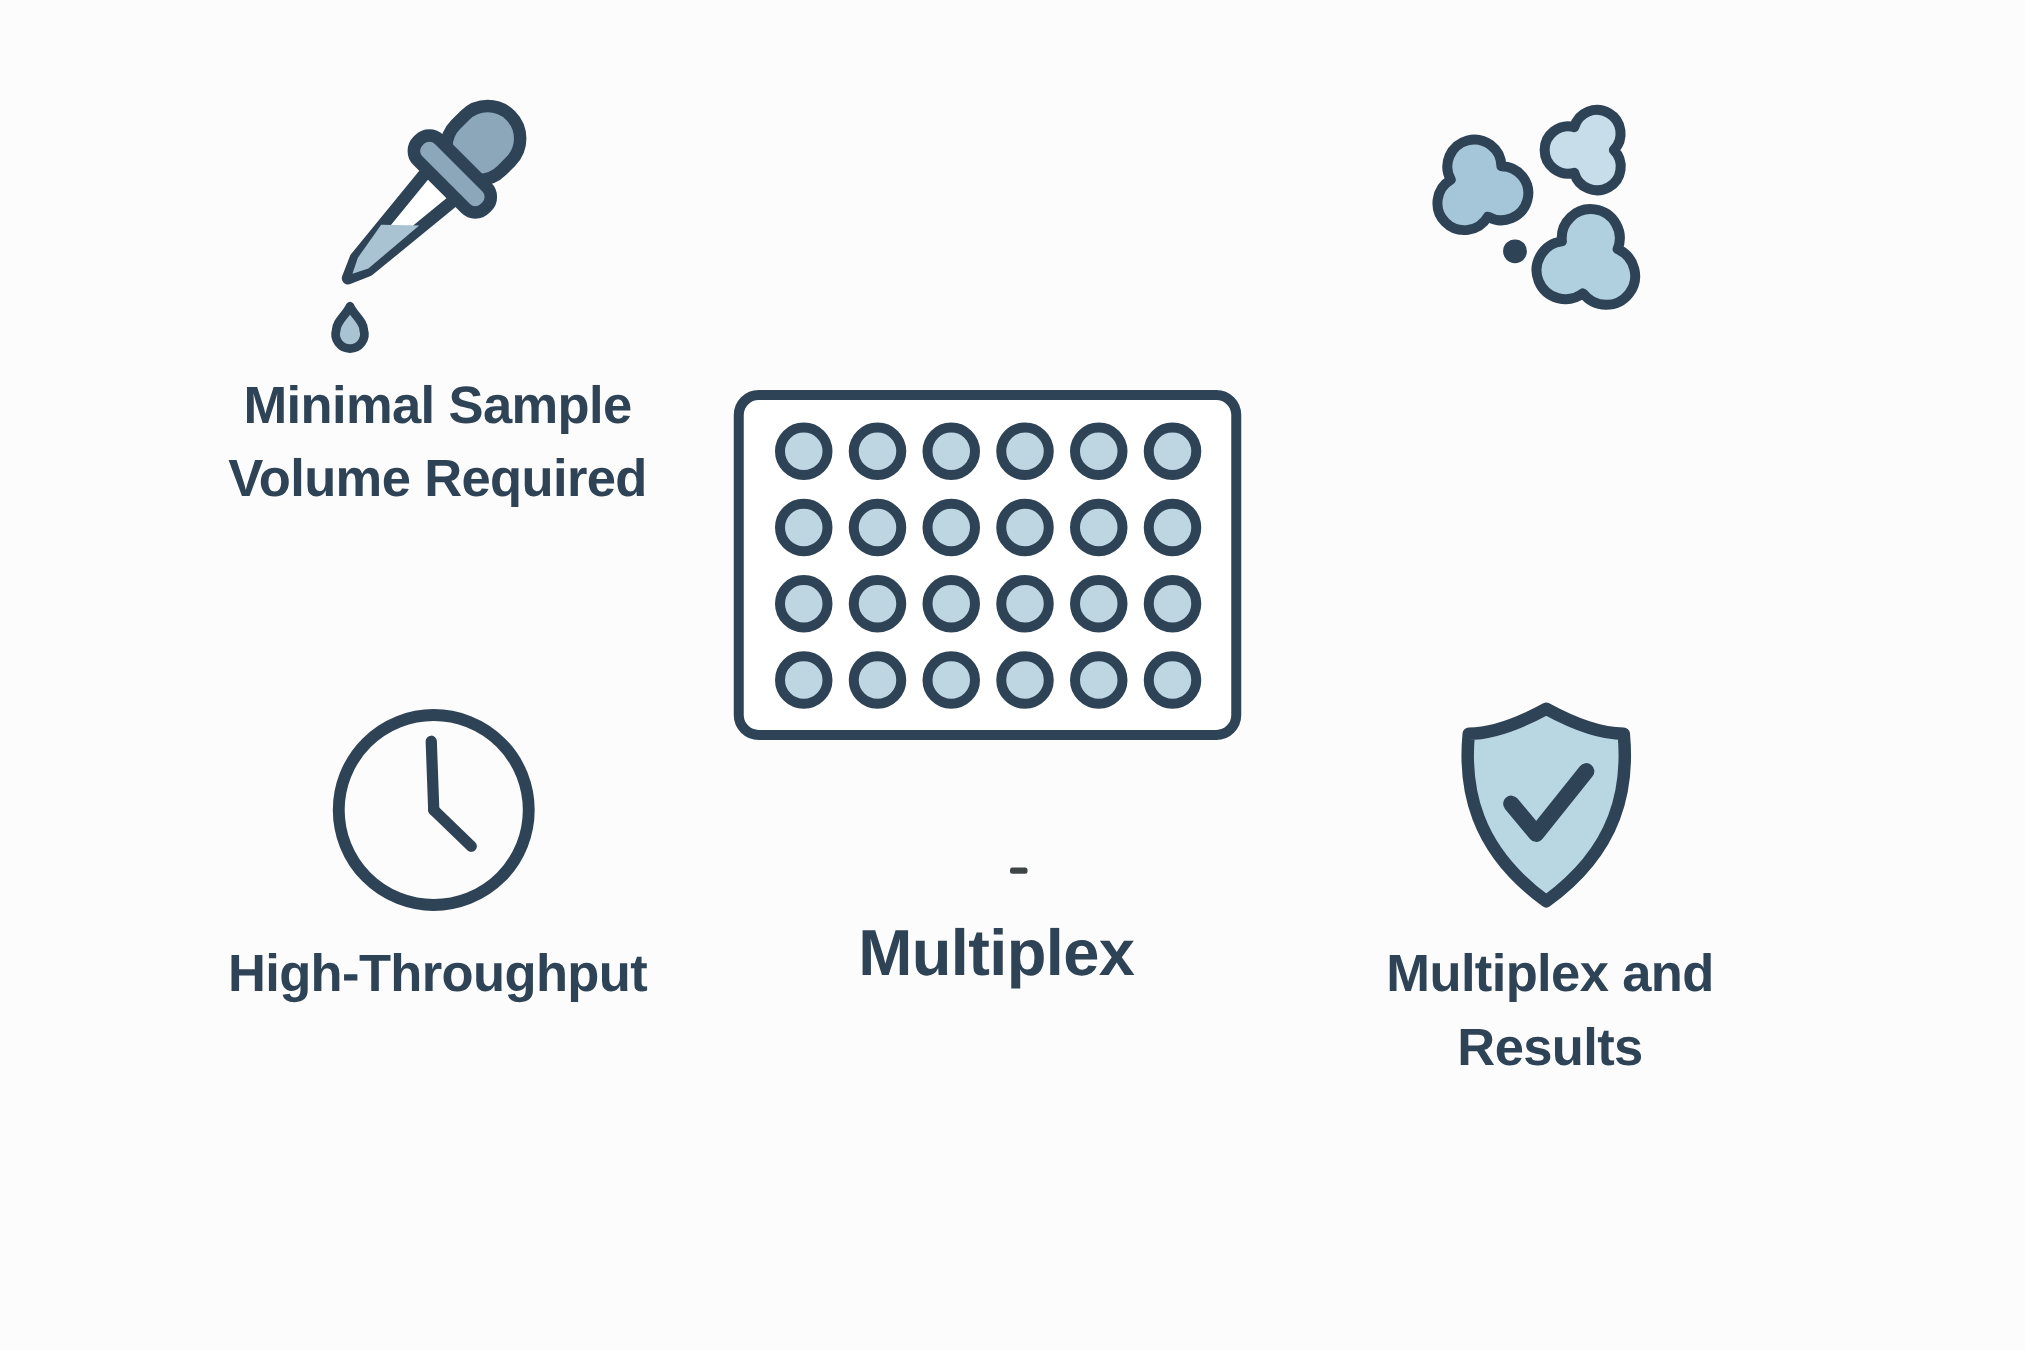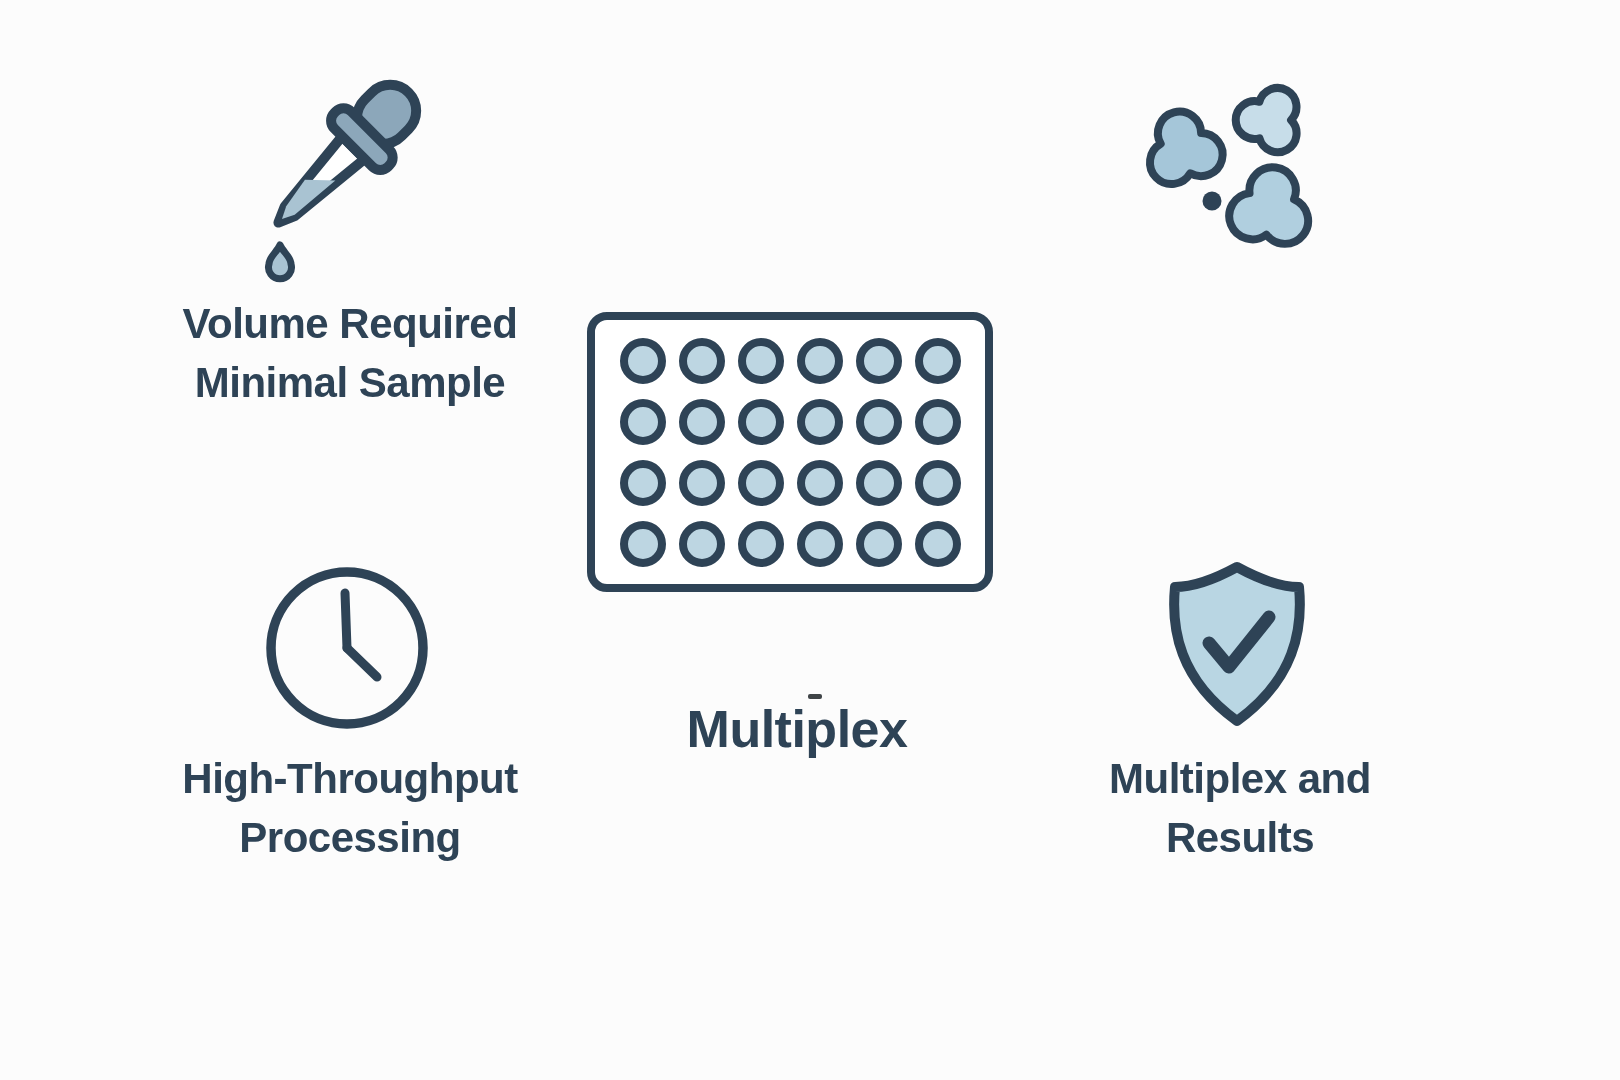--- a/index.html
+++ b/index.html
@@ -32,21 +32,21 @@
     position:absolute;left:587px;top:312px;width:406px;height:280px;
     box-sizing:border-box;border:8px solid var(--ink,#2e4356);border-radius:20px;
     background:#ffffff;display:grid;place-items:center;padding:10px 18px;
   }
   .well{
     width:46px;height:46px;box-sizing:border-box;border-radius:50%;
     border:8px solid var(--ink,#2e4356);background:var(--well-fill,#bdd6e2);
   }
 
   .title{
-    position:absolute;left:537px;top:694px;width:520px;text-align:center;
+    position:absolute;left:537px;top:728px;width:520px;text-align:center;
     font-weight:700;font-size:52px;line-height:71px;letter-spacing:-0.5px;
     color:var(--text,#2e4356);
   }
   .stray-dash{
     position:absolute;left:808px;top:694px;width:14px;height:5px;
     background:var(--artifact-dash,#3f4447);border-radius:2px;
   }
 
   
   .dropper .bulb,.dropper .collar{fill:var(--bulb-fill,#8ca7ba);stroke:var(--ink,#2e4356);stroke-width:10;}
@@ -75,22 +75,22 @@
     <svg class="icon dropper" width="195" height="215" viewBox="0 0 195 215">
       <g transform="translate(100,96) rotate(45)">
         <path class="tube" d="M -16 -26 L 16 -26 L 7 64 L 0 80 L -7 64 Z"></path>
         <path class="liquid" d="M -11.5 31 L 10.5 10 L 6 63 L 0 75 L -6 63 Z"></path>
         <rect class="bulb" x="-26" y="-104" width="52" height="62" rx="26"></rect>
         <rect class="collar" x="-38" y="-50" width="76" height="24" rx="11"></rect>
       </g>
       <path class="drop" transform="translate(45,190)" d="M 0 -15 C 3 -8 11 -3 11 4 A 11.5 11.5 0 1 1 -11 4 C -11 -3 -3 -8 0 -15 Z"></path>
     </svg>
     <div class="label">
+      <div>Minimal Sample</div>
       <div>Volume Required</div>
-      <div>Minimal Sample</div>
     </div>
   </section>
 
   <section class="feature f-tr">
     <svg class="icon proteins" width="190" height="190" viewBox="0 0 190 190">
       <defs>
         <path id="trefoil" d="M -15.5 -8.9 A 16 16 0 1 1 15.5 -8.9 A 16 16 0 1 1 0 17.87 A 16 16 0 1 1 -15.5 -8.9 Z"></path>
       </defs>
       <use href="#trefoil" xlink:href="#trefoil" class="blob blob-a" transform="translate(49,78) rotate(-15) scale(1.35)"></use>
       <use href="#trefoil" xlink:href="#trefoil" class="blob blob-b" transform="translate(135,48) rotate(30) scale(1.18)"></use>
@@ -133,21 +133,20 @@
   </div>
 
   <section class="feature f-bl">
     <svg class="icon clock" width="184" height="184" viewBox="0 0 184 184">
       <circle class="face" cx="91" cy="92" r="76"></circle>
       <polyline class="hand" points="91,92 89,37"></polyline>
       <polyline class="hand" points="91,92 121,121"></polyline>
     </svg>
     <div class="label">
       <div>High-Throughput</div>
-      <div>Processing</div>
     </div>
   </section>
 
   <section class="feature f-br">
     <svg class="icon shield" width="170" height="190" viewBox="0 0 170 190">
       <g transform="translate(82,95)">
         <path class="body" d="M 0 -78 C 22 -66 44 -58 62 -58 C 66 -16 58 34 0 76 C -58 34 -66 -16 -62 -58 C -44 -58 -22 -66 0 -78 Z"></path>
         <path class="check" d="M -28 -2 L -8 22 L 32 -28"></path>
       </g>
     </svg>

